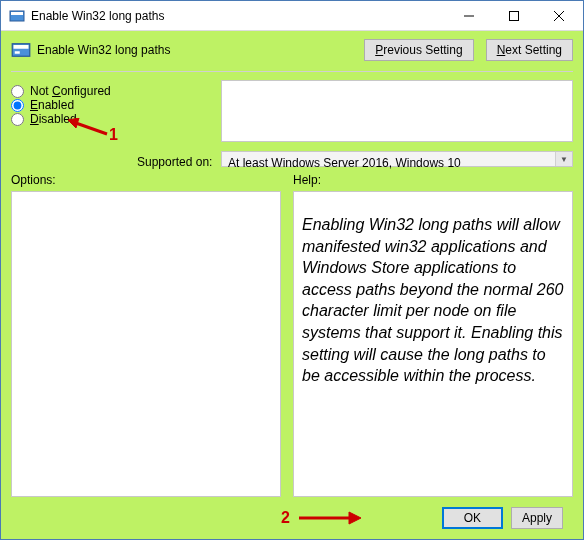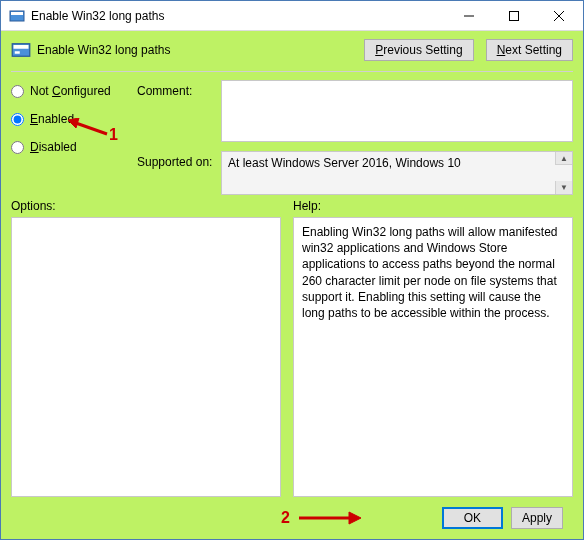--- a/index.html
+++ b/index.html
@@ -11,38 +11,38 @@
 .titlebar .wbtn { width: 45px; height: 28px; display: flex; align-items: center; justify-content: center; cursor: default; }
 .header-row { display: flex; align-items: center; padding: 8px 10px 6px 10px; }
 .header-row .icon { width: 20px; height: 20px; margin-right: 6px; }
 .header-row .htitle { flex: 1; font-size: 12px; }
 .header-row .nav { display: flex; gap: 12px; }
 .btn { height: 22px; padding: 0 10px; background: #e1e1e1; border: 1px solid #adadad; font-size: 12px; cursor: default; font-family: inherit; }
 .btn.primary { border: 2px solid #0078d7; background: #e1e1e1; padding: 0 20px; }
 .hr { height: 1px; background: #d0d0d0; margin: 4px 10px 8px 10px; }
 .body { flex: 1; display: flex; flex-direction: column; padding: 0 10px; }
 .top-grid { display: grid; grid-template-columns: 120px 78px 1fr; grid-template-rows: auto auto auto auto; column-gap: 6px; row-gap: 6px; align-items: start; }
-.radio-col { display: flex; flex-direction: column; gap: 14px; padding-top: 4px; grid-column: 1; grid-row: 1 / span 4; }
+.radio-col { display: flex; flex-direction: column; padding-top: 4px; grid-column: 1; grid-row: 1 / span 4; }
 .radio-item { display: flex; align-items: center; gap: 6px; }
 .radio-item input { margin: 0; }
 .radio-item label { cursor: default; }
 .radio-item label .ul { text-decoration: underline; }
 .lbl { padding-top: 4px; }
 .comment-box { grid-column: 3; grid-row: 1 / span 3; }
 .comment-box textarea { width: 100%; height: 62px; resize: none; border: 1px solid #c8c8c8; background: #fff; font-family: inherit; font-size: 12px; padding: 2px 4px; }
 .supported-row-label { grid-column: 2; grid-row: 4; padding-top: 4px; white-space: nowrap; }
 .supported-box { grid-column: 3; grid-row: 4; }
-.supported-box .sbox { width: 100%; height: 44px; border: 1px solid #c8c8c8; background: #f4f4f4; padding: 4px 6px; font-size: 12px; position: relative; }
+.supported-box .sbox { width: 100%; height: 16px; border: 1px solid #c8c8c8; background: #f4f4f4; padding: 4px 6px; font-size: 12px; position: relative; }
 .supported-box .scrollbtn { position: absolute; right: 0; width: 17px; height: 13px; background: #e8e8e8; border-left: 1px solid #d0d0d0; display: flex; align-items: center; justify-content: center; font-size: 8px; color: #555; }
 .supported-box .sb-up { top: 0; border-bottom: 1px solid #d0d0d0; }
 .supported-box .sb-dn { bottom: 0; }
 .mid-row { display: flex; gap: 12px; margin-top: 4px; flex: 1; min-height: 0; }
 .mid-col { display: flex; flex-direction: column; flex: 1; min-height: 0; }
 .mid-col .col-label { margin-bottom: 4px; }
-.mid-col .box { flex: 1; border: 1px solid #c8c8c8; background: #fff; padding: 6px 8px; font-size: 12px; line-height: 1.35; overflow: auto; }
+.mid-col .box { flex: 1; border: 1px solid #c8c8c8; background: #fff; padding: 22px 8px; font-size: 16px; line-height: 1.35; overflow: auto; font-style: italic; }
 .footer-row { display: flex; justify-content: flex-end; gap: 8px; padding: 10px 10px 10px 0; position: relative; }
 .annot-arrow1 { position: absolute; stroke: #c00; fill: #c00; }
 .annot-num { position: absolute; color: #c00; font-weight: bold; font-size: 16px; font-family: Arial, sans-serif; }
 </style>
 </head>
 <body>
 
 <div class="window">
   <div class="titlebar">
     <span class="icon">
@@ -101,21 +101,20 @@
           <input type="radio" name="state" id="r3" style="">
           <label for="r3"><span class="ul">D</span>isabled</label>
         </div>
         <svg class="annot-arrow1" style="left:54px; top:38px;" width="44" height="20">
           <line x1="42" y1="16" x2="8" y2="4" stroke="#c00" stroke-width="3"></line>
           <polygon points="3,2 14,0 11,10" fill="#c00"></polygon>
         </svg>
         <span class="annot-num" style="left:98px; top:46px;">1</span>
       </div>
 
-      <div class="lbl" style="grid-column:2; grid-row:1;">Comment:</div>
       <div class="comment-box">
         <textarea style=""></textarea>
       </div>
 
       <div class="supported-row-label">Supported on:</div>
       <div class="supported-box">
         <div class="sbox">
           <span>At least Windows Server 2016, Windows 10</span>
           <div class="scrollbtn sb-up">▲</div>
           <div class="scrollbtn sb-dn">▼</div>

